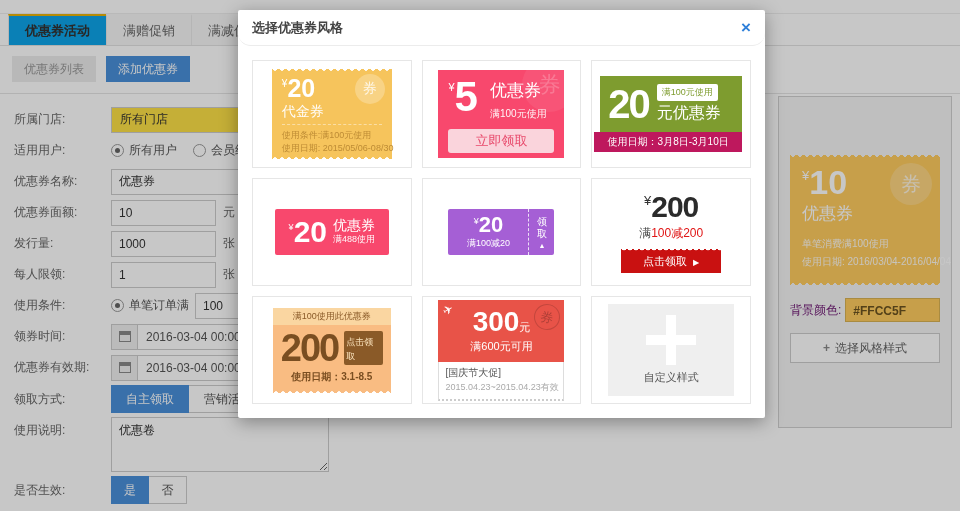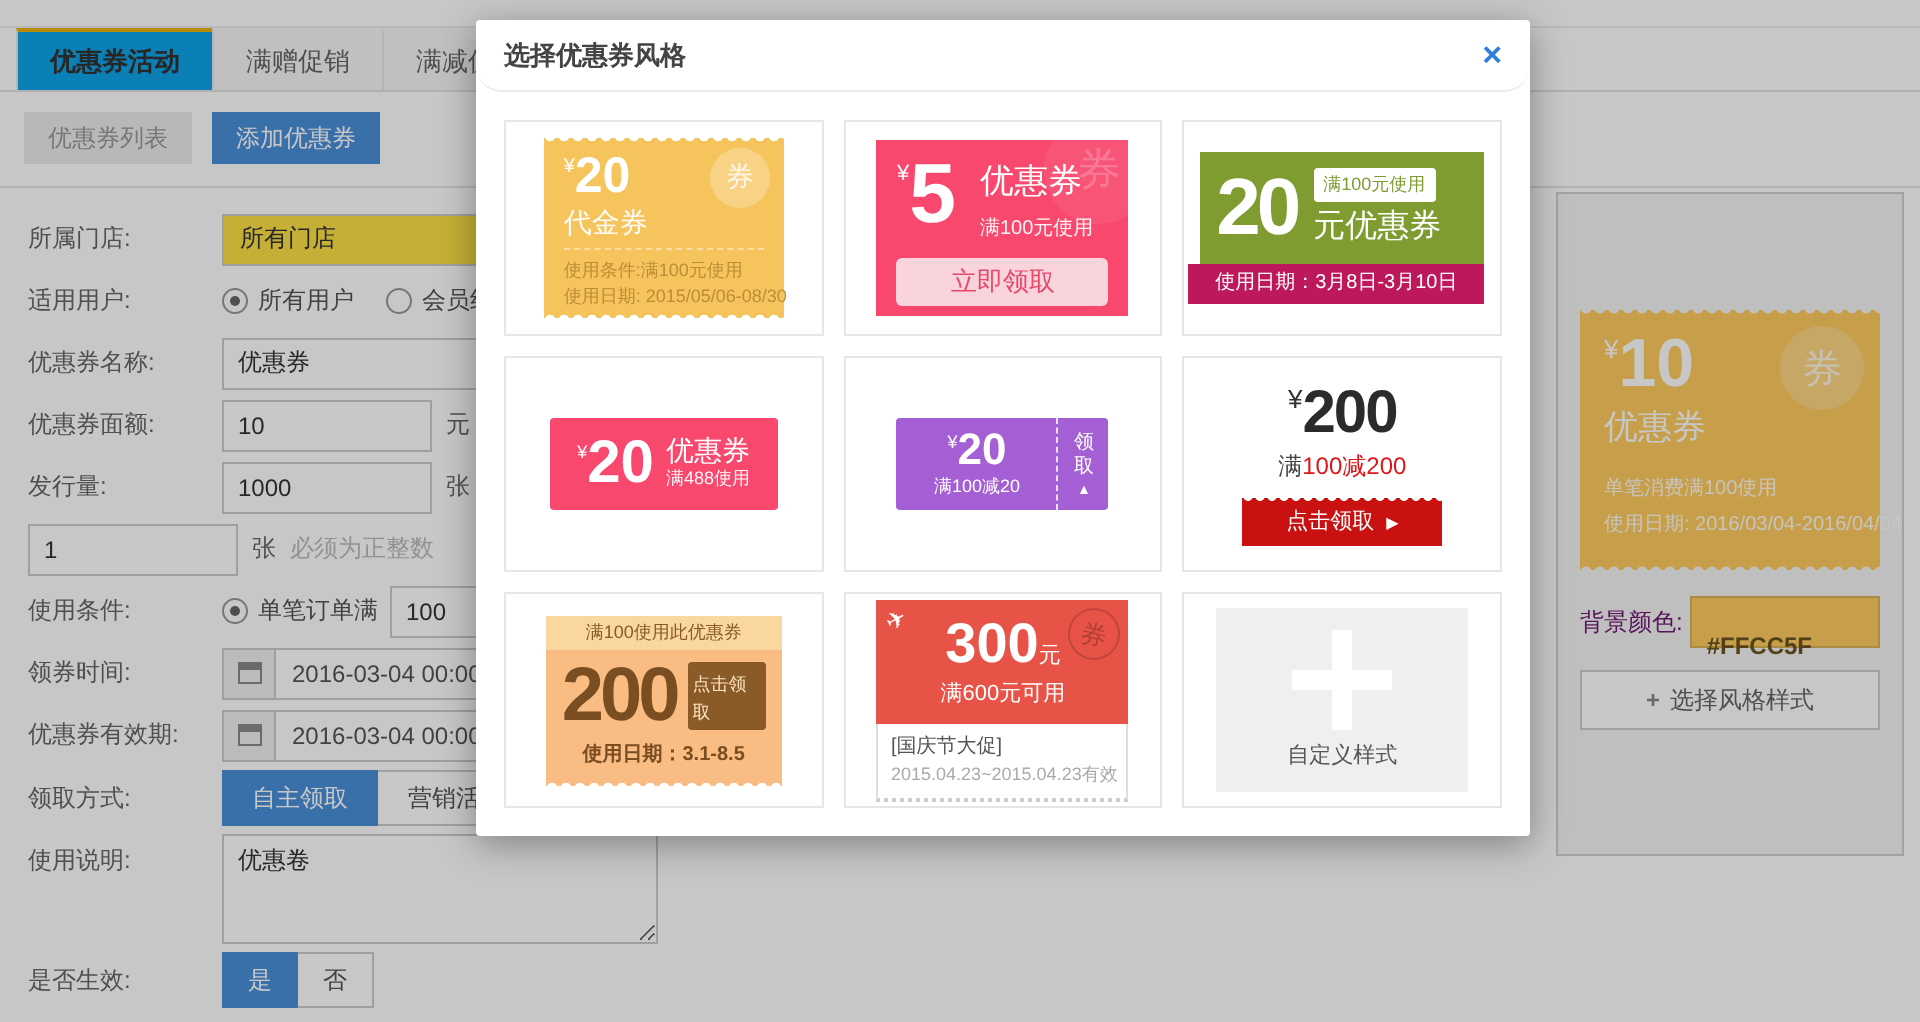--- a/index.html
+++ b/index.html
@@ -55,21 +55,21 @@
   .st-cur{font-size:13px;vertical-align:14px;}
   .st-num{font-size:34px;font-weight:800;}
   .st-title{color:#fff;font-size:17px;margin-top:3px;}
   .st-cond{font-size:10px;color:rgba(255,255,255,.92);margin-top:12px;}
   .st-date{font-size:10px;color:rgba(255,255,255,.92);margin-top:4px;white-space:nowrap;}
   .st-badge{position:absolute;top:8px;right:8px;width:42px;height:42px;border-radius:50%;
     background:rgba(255,255,255,.22);color:rgba(255,255,255,.75);font-size:20px;display:flex;align-items:center;justify-content:center;}
   .bgrow{display:flex;align-items:center;margin-top:13px;}
   .bglabel{color:#701a75;flex:none;}
   .bginput{flex:1;margin-left:4px;height:24px;line-height:24px;background:#FFCC5F;border:1px solid #d9b254;
-    padding:12px 7px;color:#6b5320;font-weight:bold;}
+    padding:0 7px;color:#6b5320;font-weight:bold;}
   .stylebtn{margin-top:11px;height:30px;border:1px solid #ccc;background:#fff;display:flex;align-items:center;
     justify-content:center;color:#666;cursor:pointer;}
   .stylebtn .plus-g{font-weight:bold;margin-right:5px;color:#888;}
 
   
   .overlay{position:absolute;inset:0;background:rgba(0,0,0,.22);z-index:5;}
   .modal{position:absolute;left:238px;top:10px;width:527px;background:#fff;z-index:10;border-radius:2px;
     box-shadow:0 4px 18px rgba(0,0,0,.35);}
   .m-head{height:36px;padding:0 14px;border-bottom:1px solid #ececec;display:flex;align-items:center;justify-content:space-between;border-radius:13px;}
   .m-title{font-weight:bold;color:#444;font-size:13px;}
@@ -223,20 +223,21 @@
       </div>
 
       <div class="frow">
         <div class="flabel">发行量:</div>
         <input class="input w105" value="1000" style="">
         <span class="unit">张</span>
         <span class="star">*</span>
       </div>
 
       <div class="frow">
+        <div class="flabel">每人限领:</div>
         <input class="input w105" value="1" style="">
         <span class="unit">张</span>
         <span class="hint">必须为正整数</span>
       </div>
 
       <div class="frow">
         <div class="flabel">使用条件:</div>
         <span class="radio on"></span>
         <span class="rlabel" style="margin-right:6px;">单笔订单满</span>
         <input class="input w150" value="100" style="">

